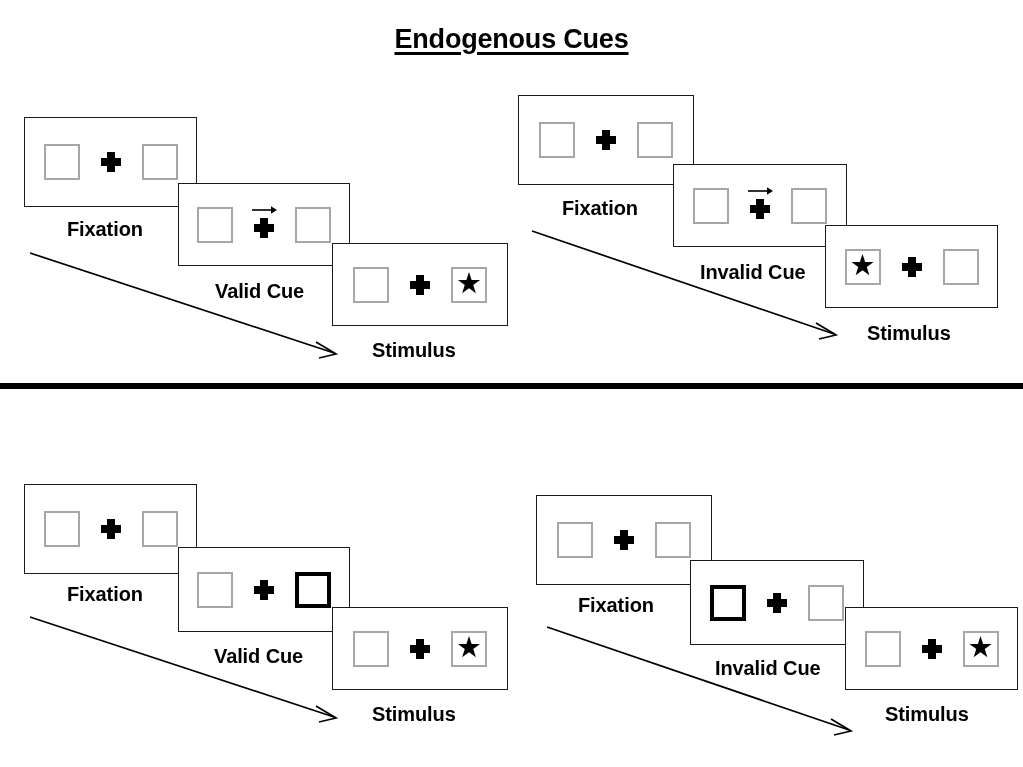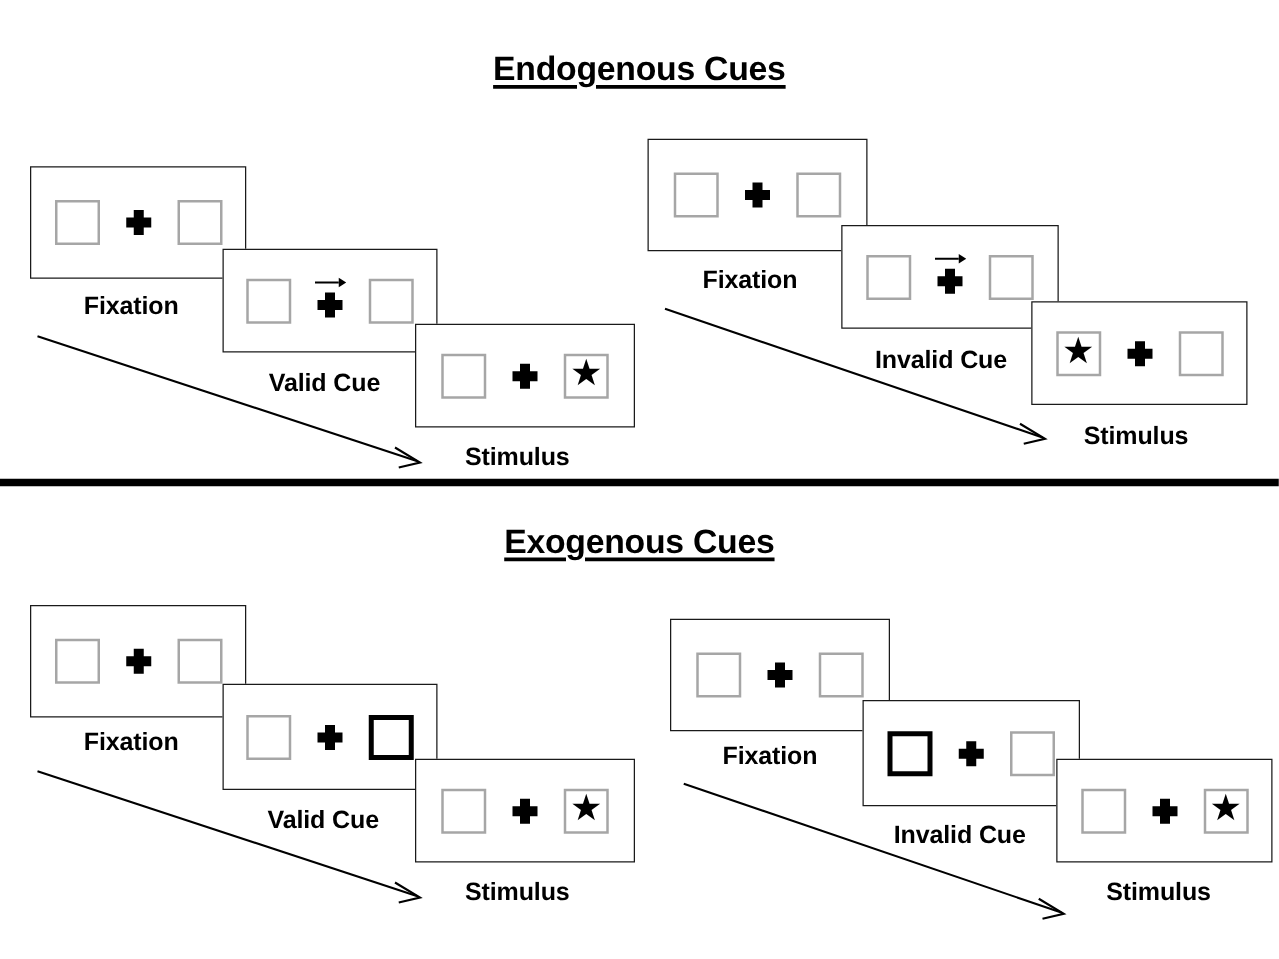--- a/index.html
+++ b/index.html
@@ -14,21 +14,21 @@
     font-family: "Liberation Sans", sans-serif;
     color: #000000;
     overflow: hidden;
   }
 
   .section {
     position: absolute;
     left: 0;
     width: 1023px;
   }
-  #section-endogenous { top: 0; height: 344px; margin-top: 16px; }
+  #section-endogenous { top: 0; height: 344px; }
   #section-exogenous  { top: 392px; height: 375px; }
 
   .section-title {
     position: absolute;
     width: 1023px;
     text-align: center;
     font-size: 27px;
     font-weight: bold;
     letter-spacing: -0.2px;
     text-decoration: underline;
@@ -241,21 +241,20 @@
     <line x1="2" y1="3" x2="304" y2="106" stroke="#000" stroke-width="1.7"></line>
     <polyline points="286,95 306,107 289,111" fill="none" stroke="#000" stroke-width="1.7"></polyline>
   </svg>
 
 </div>
 
 <div class="divider"></div>
 
 <div class="section" id="section-exogenous">
 
-  <div class="section-title" style="top:26px;">Exogenous Cues</div>
 
   <div class="panel" id="exo-valid-fixation" style="left:24px; top:92px; width:173px; height:90px;">
     <div class="panel-inner">
       <div class="box"></div>
       <div class="center-stack">
         <div class="fixation-cross"></div>
       </div>
       <div class="box"></div>
     </div>
   </div>

